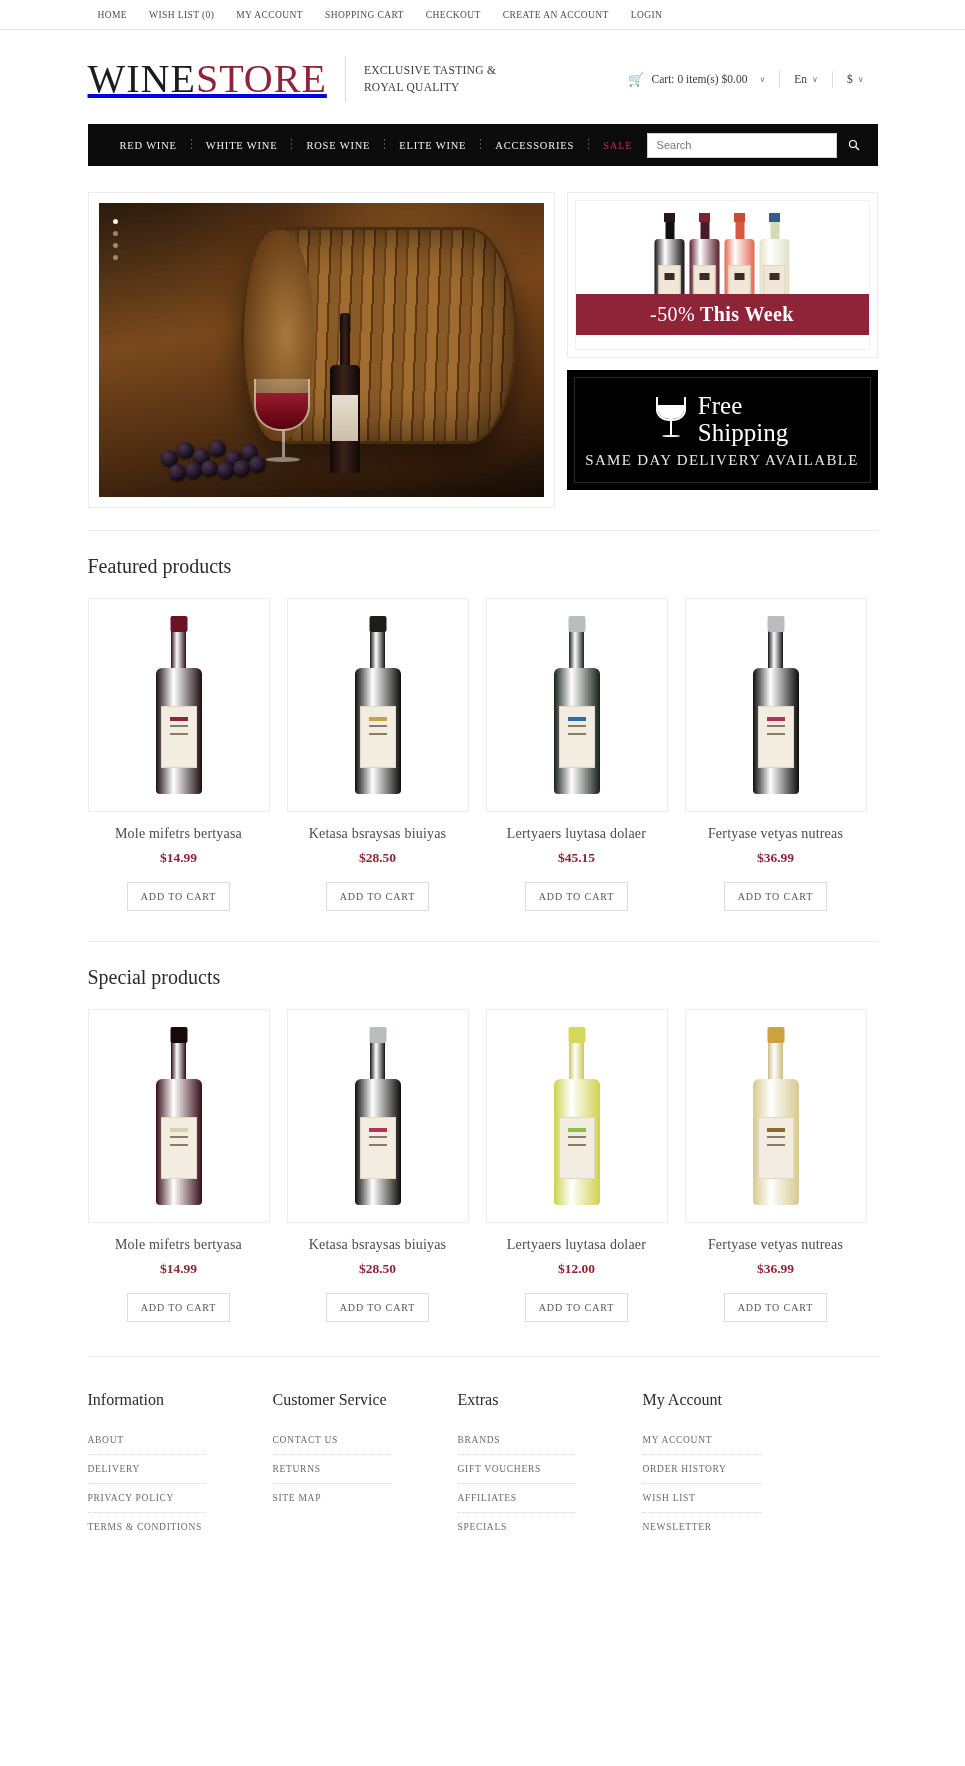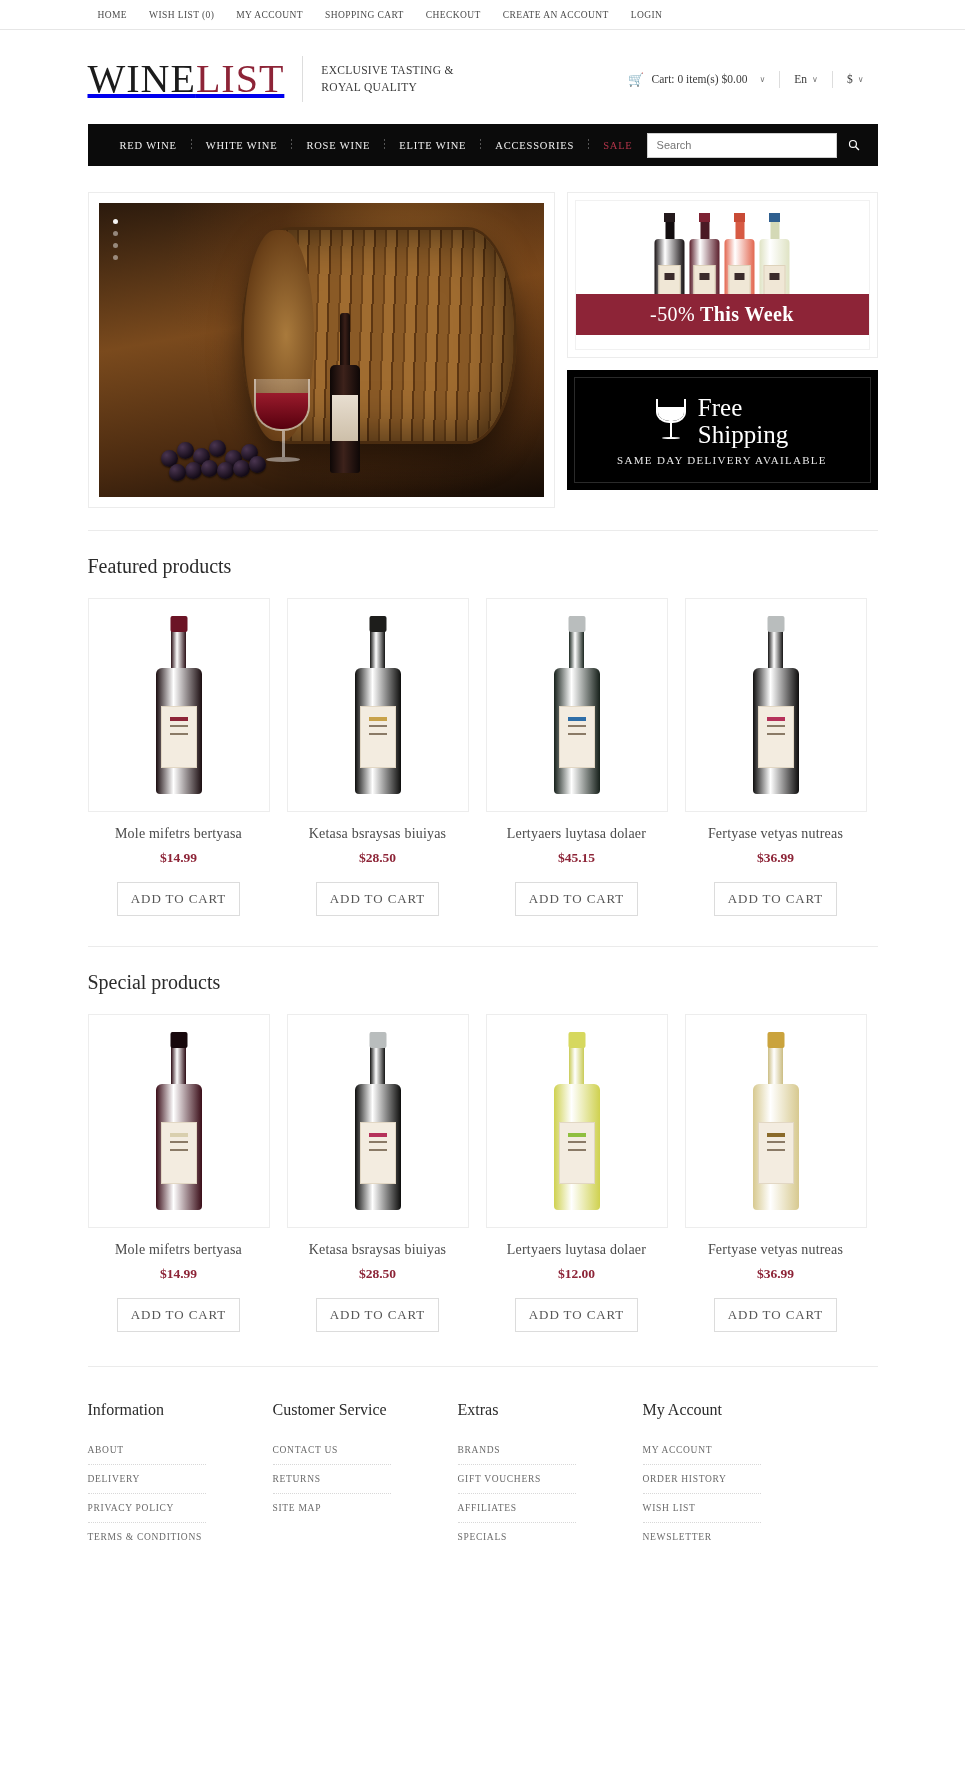--- a/index.html
+++ b/index.html
@@ -287,21 +287,21 @@
   .fs-glass .f { width: 18px; height: 2px; margin: 0 auto; background: #fff; border-radius: 50%; }
   .fs-text {
     color: #fff;
     font-family: "Liberation Serif", serif;
     font-size: 25px;
     line-height: 1.08;
   }
   .fs-sub {
     color: #e8e8e8;
     font-family: "Liberation Serif", serif;
-    font-size: 11px;
+    font-size: 15px;
     letter-spacing: 1.3px;
     text-transform: uppercase;
   }
 
   
   .sec-divider { border-top: 1px solid #ebebeb; margin-top: 22px; }
   .sec-title {
     font-family: "Liberation Serif", serif;
     font-size: 20px;
     color: #2b2b2b;
@@ -344,21 +344,21 @@
     color: #8d2437;
     font-weight: bold;
     padding-bottom: 16px;
   }
   .atc {
     display: inline-block;
     border: 1px solid #dcdcdc;
     background: #fff;
     color: #555;
     font-family: "Liberation Serif", serif;
-    font-size: 13px;
+    font-size: 10px;
     letter-spacing: .9px;
     text-transform: uppercase;
     padding: 8px 13px;
     cursor: pointer;
   }
 
   
   .footwrap { border-top: 1px solid #ebebeb; margin-top: 34px; padding-top: 34px; }
   .footgrid { display: flex; }
   .footcol { width: 185px; }
@@ -432,21 +432,21 @@
           <a href="#">CREATE AN ACCOUNT</a>
           <a href="#">LOGIN</a>
         </div>
     </div>
   </div>
 
   <div class="inner">
 
     <div class="header">
       <a class="logo" href="#">
-        <span class="wine">WINE</span><span class="store">LIST</span>
+        <span class="wine">WINE</span><span class="store">STORE</span>
       </a>
       <div class="logo-div"></div>
       <div class="tagline">
         <div>EXCLUSIVE TASTING &amp;</div>
         <div>ROYAL QUALITY</div>
       </div>
 
       <div class="header-right">
         <div class="cart-box">
           <span class="cart-icon">🛒</span>

